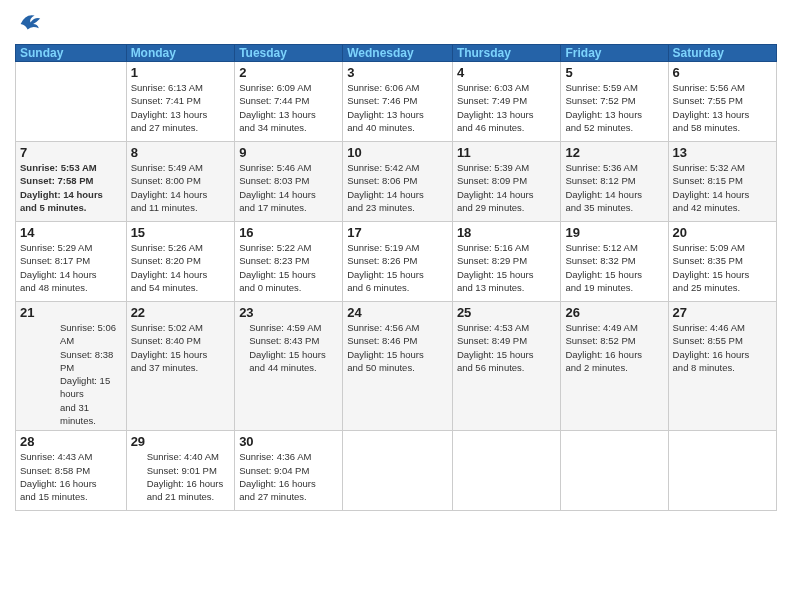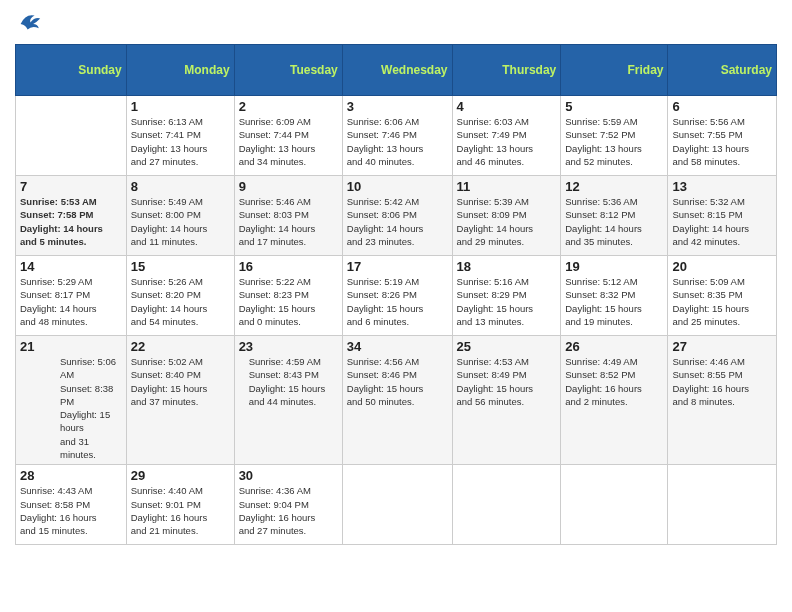--- a/index.html
+++ b/index.html
@@ -49,23 +49,23 @@
       font-size: 16px;
       color: #555;
     }
     table {
       width: 100%;
       border-collapse: collapse;
       font-size: 10px;
     }
     thead tr th {
       background-color: #2563a8;
-      color: #bef264;
-      padding: 18px 4px;
-      text-align: right;
+      color: #7dd3fc;
+      padding: 1px 4px;
+      text-align: left;
       font-size: 12px;
       font-weight: bold;
       border: 1px solid #1a4d8a;
     }
     tbody tr td {
       border: 1px solid #ccc;
       padding: 3px 4px;
       vertical-align: top;
       width: 113px;
       height: 80px;
@@ -286,21 +286,21 @@
 and 37 minutes.</div>
           </td>
           <td>
             <span class="day-num">23</span>
             <div class="day-info" style="white-space: pre-line; margin-left: 10px;">Sunrise: 4:59 AM
 Sunset: 8:43 PM
 Daylight: 15 hours
 and 44 minutes.</div>
           </td>
           <td>
-            <span class="day-num">34</span>
+            <span class="day-num">24</span>
             <div class="day-info" style="white-space: pre-line;">Sunrise: 4:56 AM
 Sunset: 8:46 PM
 Daylight: 15 hours
 and 50 minutes.</div>
           </td>
           <td>
             <span class="day-num">25</span>
             <div class="day-info" style="white-space: pre-line;">Sunrise: 4:53 AM
 Sunset: 8:49 PM
 Daylight: 15 hours
@@ -324,21 +324,21 @@
         <tr>
           <td>
             <span class="day-num">28</span>
             <div class="day-info" style="white-space: pre-line;">Sunrise: 4:43 AM
 Sunset: 8:58 PM
 Daylight: 16 hours
 and 15 minutes.</div>
           </td>
           <td>
             <span class="day-num">29</span>
-            <div class="day-info" style="white-space: pre-line;">Sunrise: 4:40 AM
+            <div class="day-info" style="white-space: pre-line; margin-left: 16px;">Sunrise: 4:40 AM
 Sunset: 9:01 PM
 Daylight: 16 hours
 and 21 minutes.</div>
           </td>
           <td>
             <span class="day-num">30</span>
             <div class="day-info" style="white-space: pre-line;">Sunrise: 4:36 AM
 Sunset: 9:04 PM
 Daylight: 16 hours
 and 27 minutes.</div>

